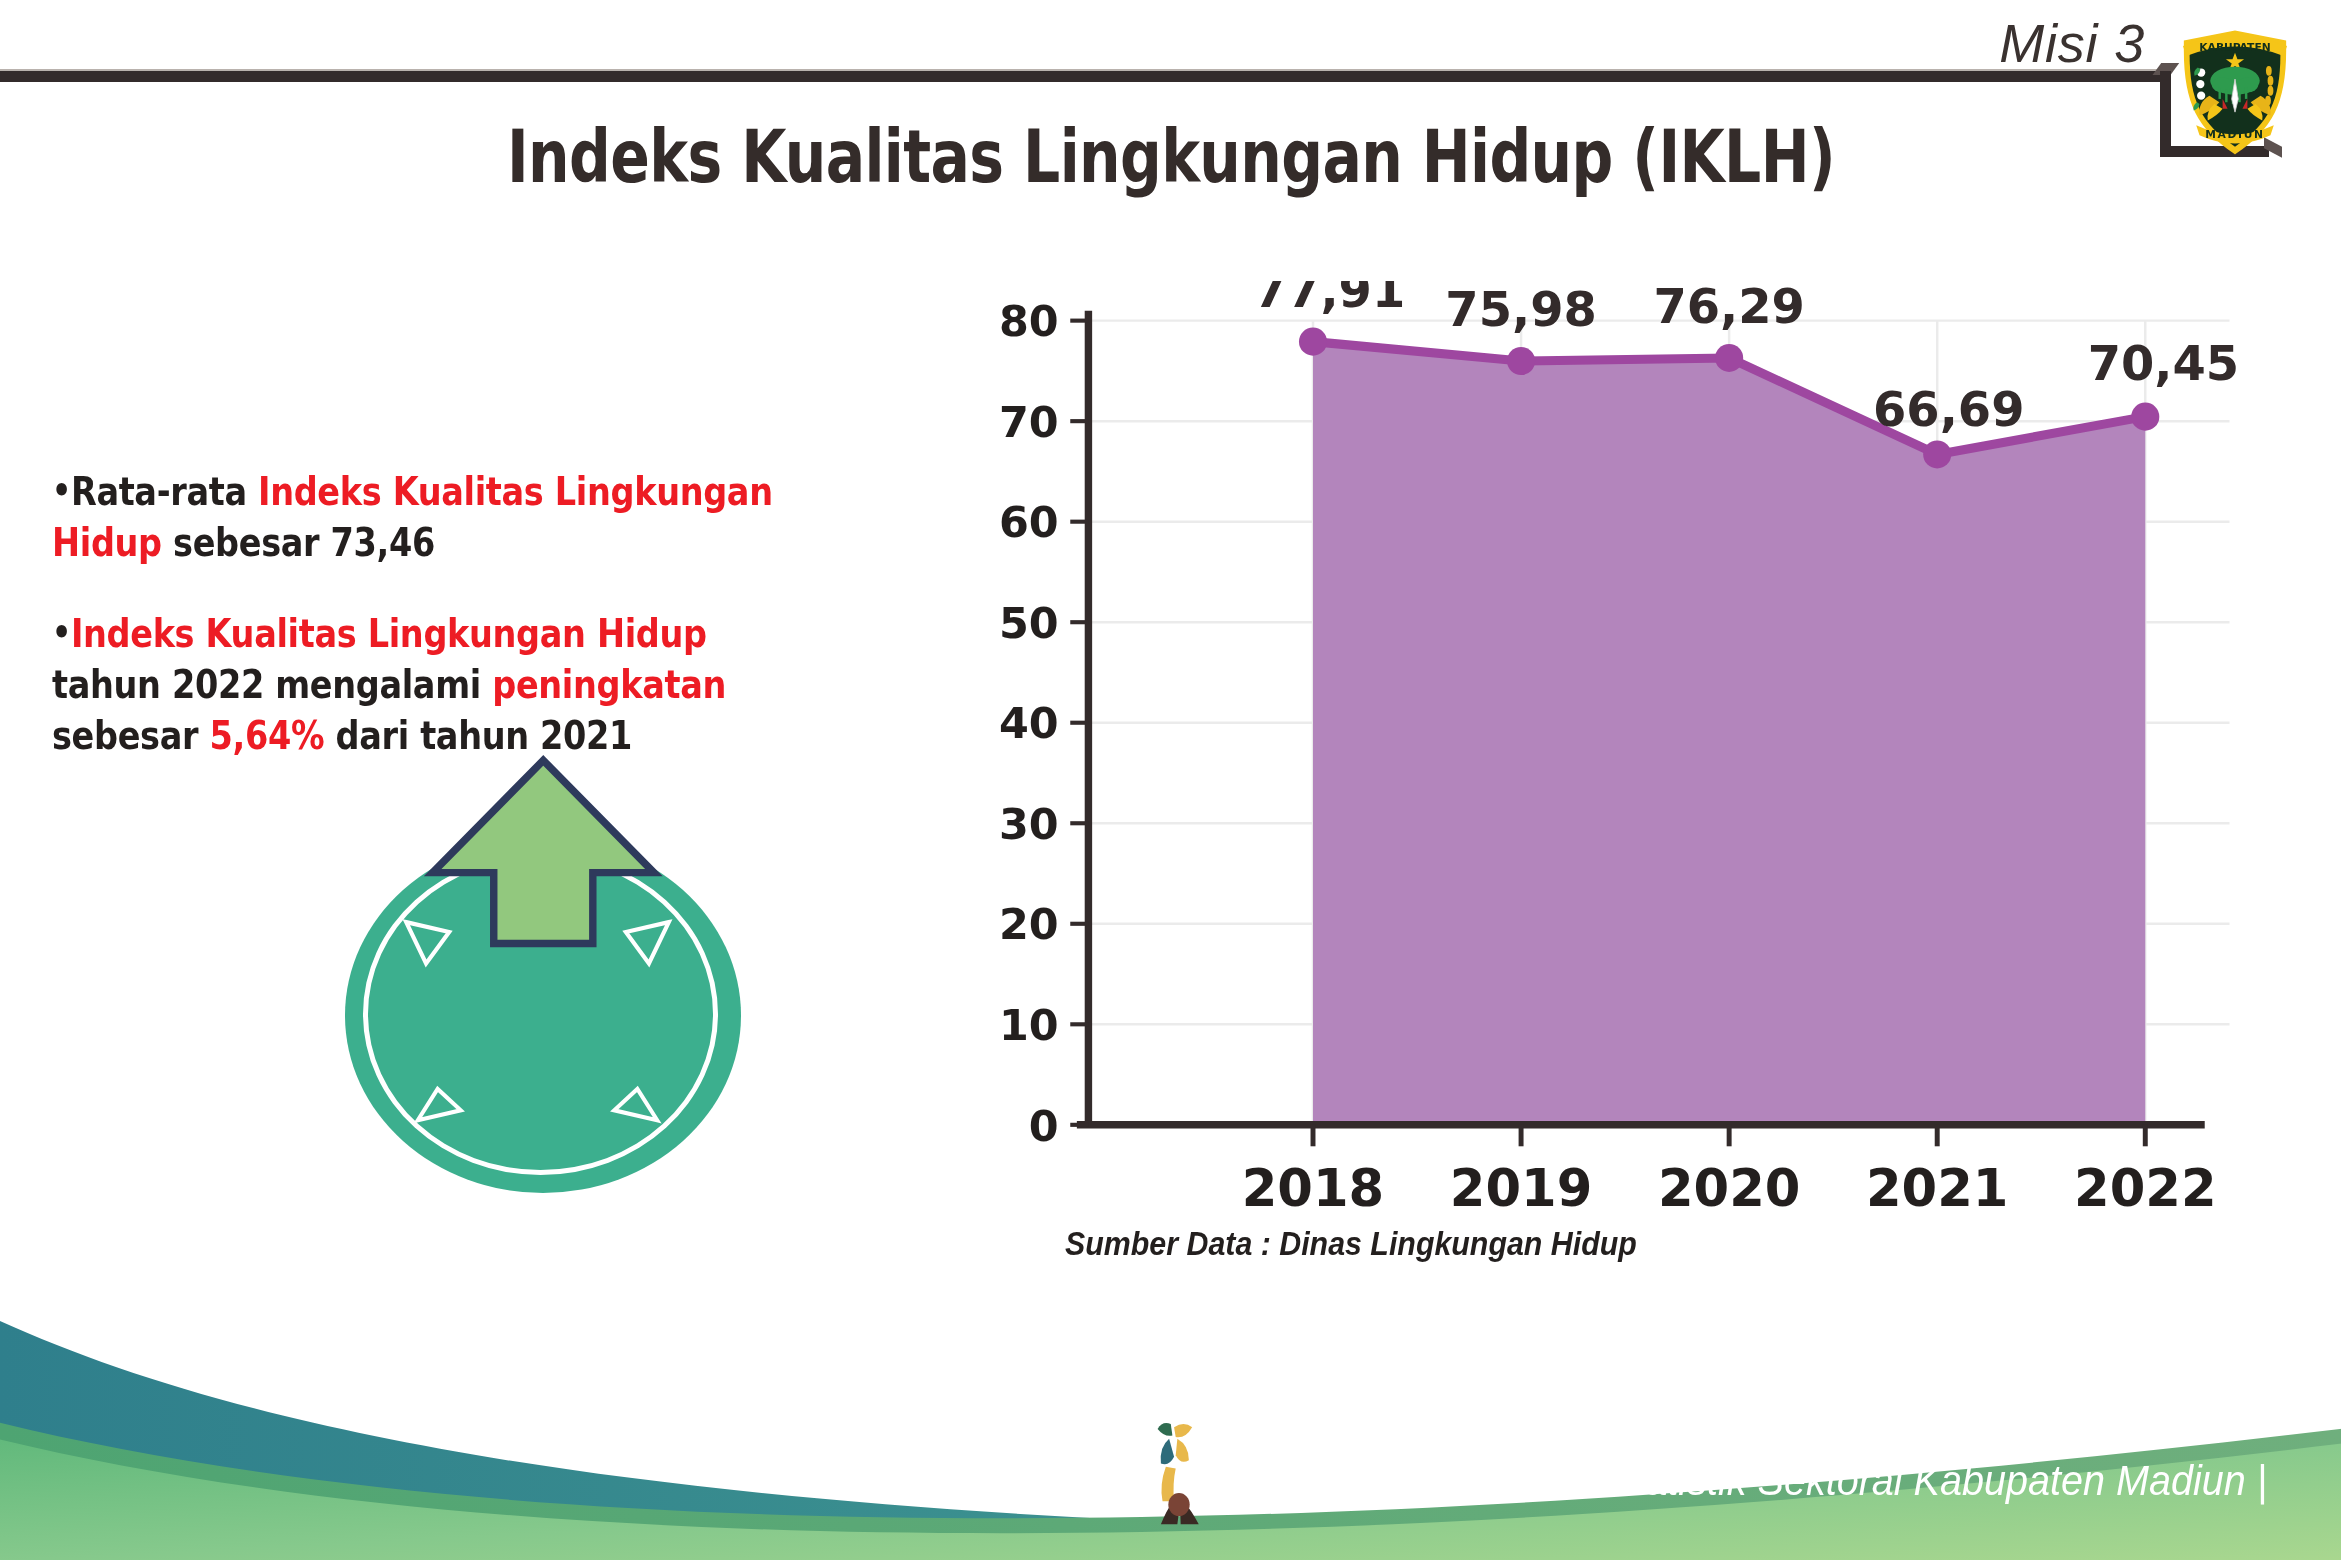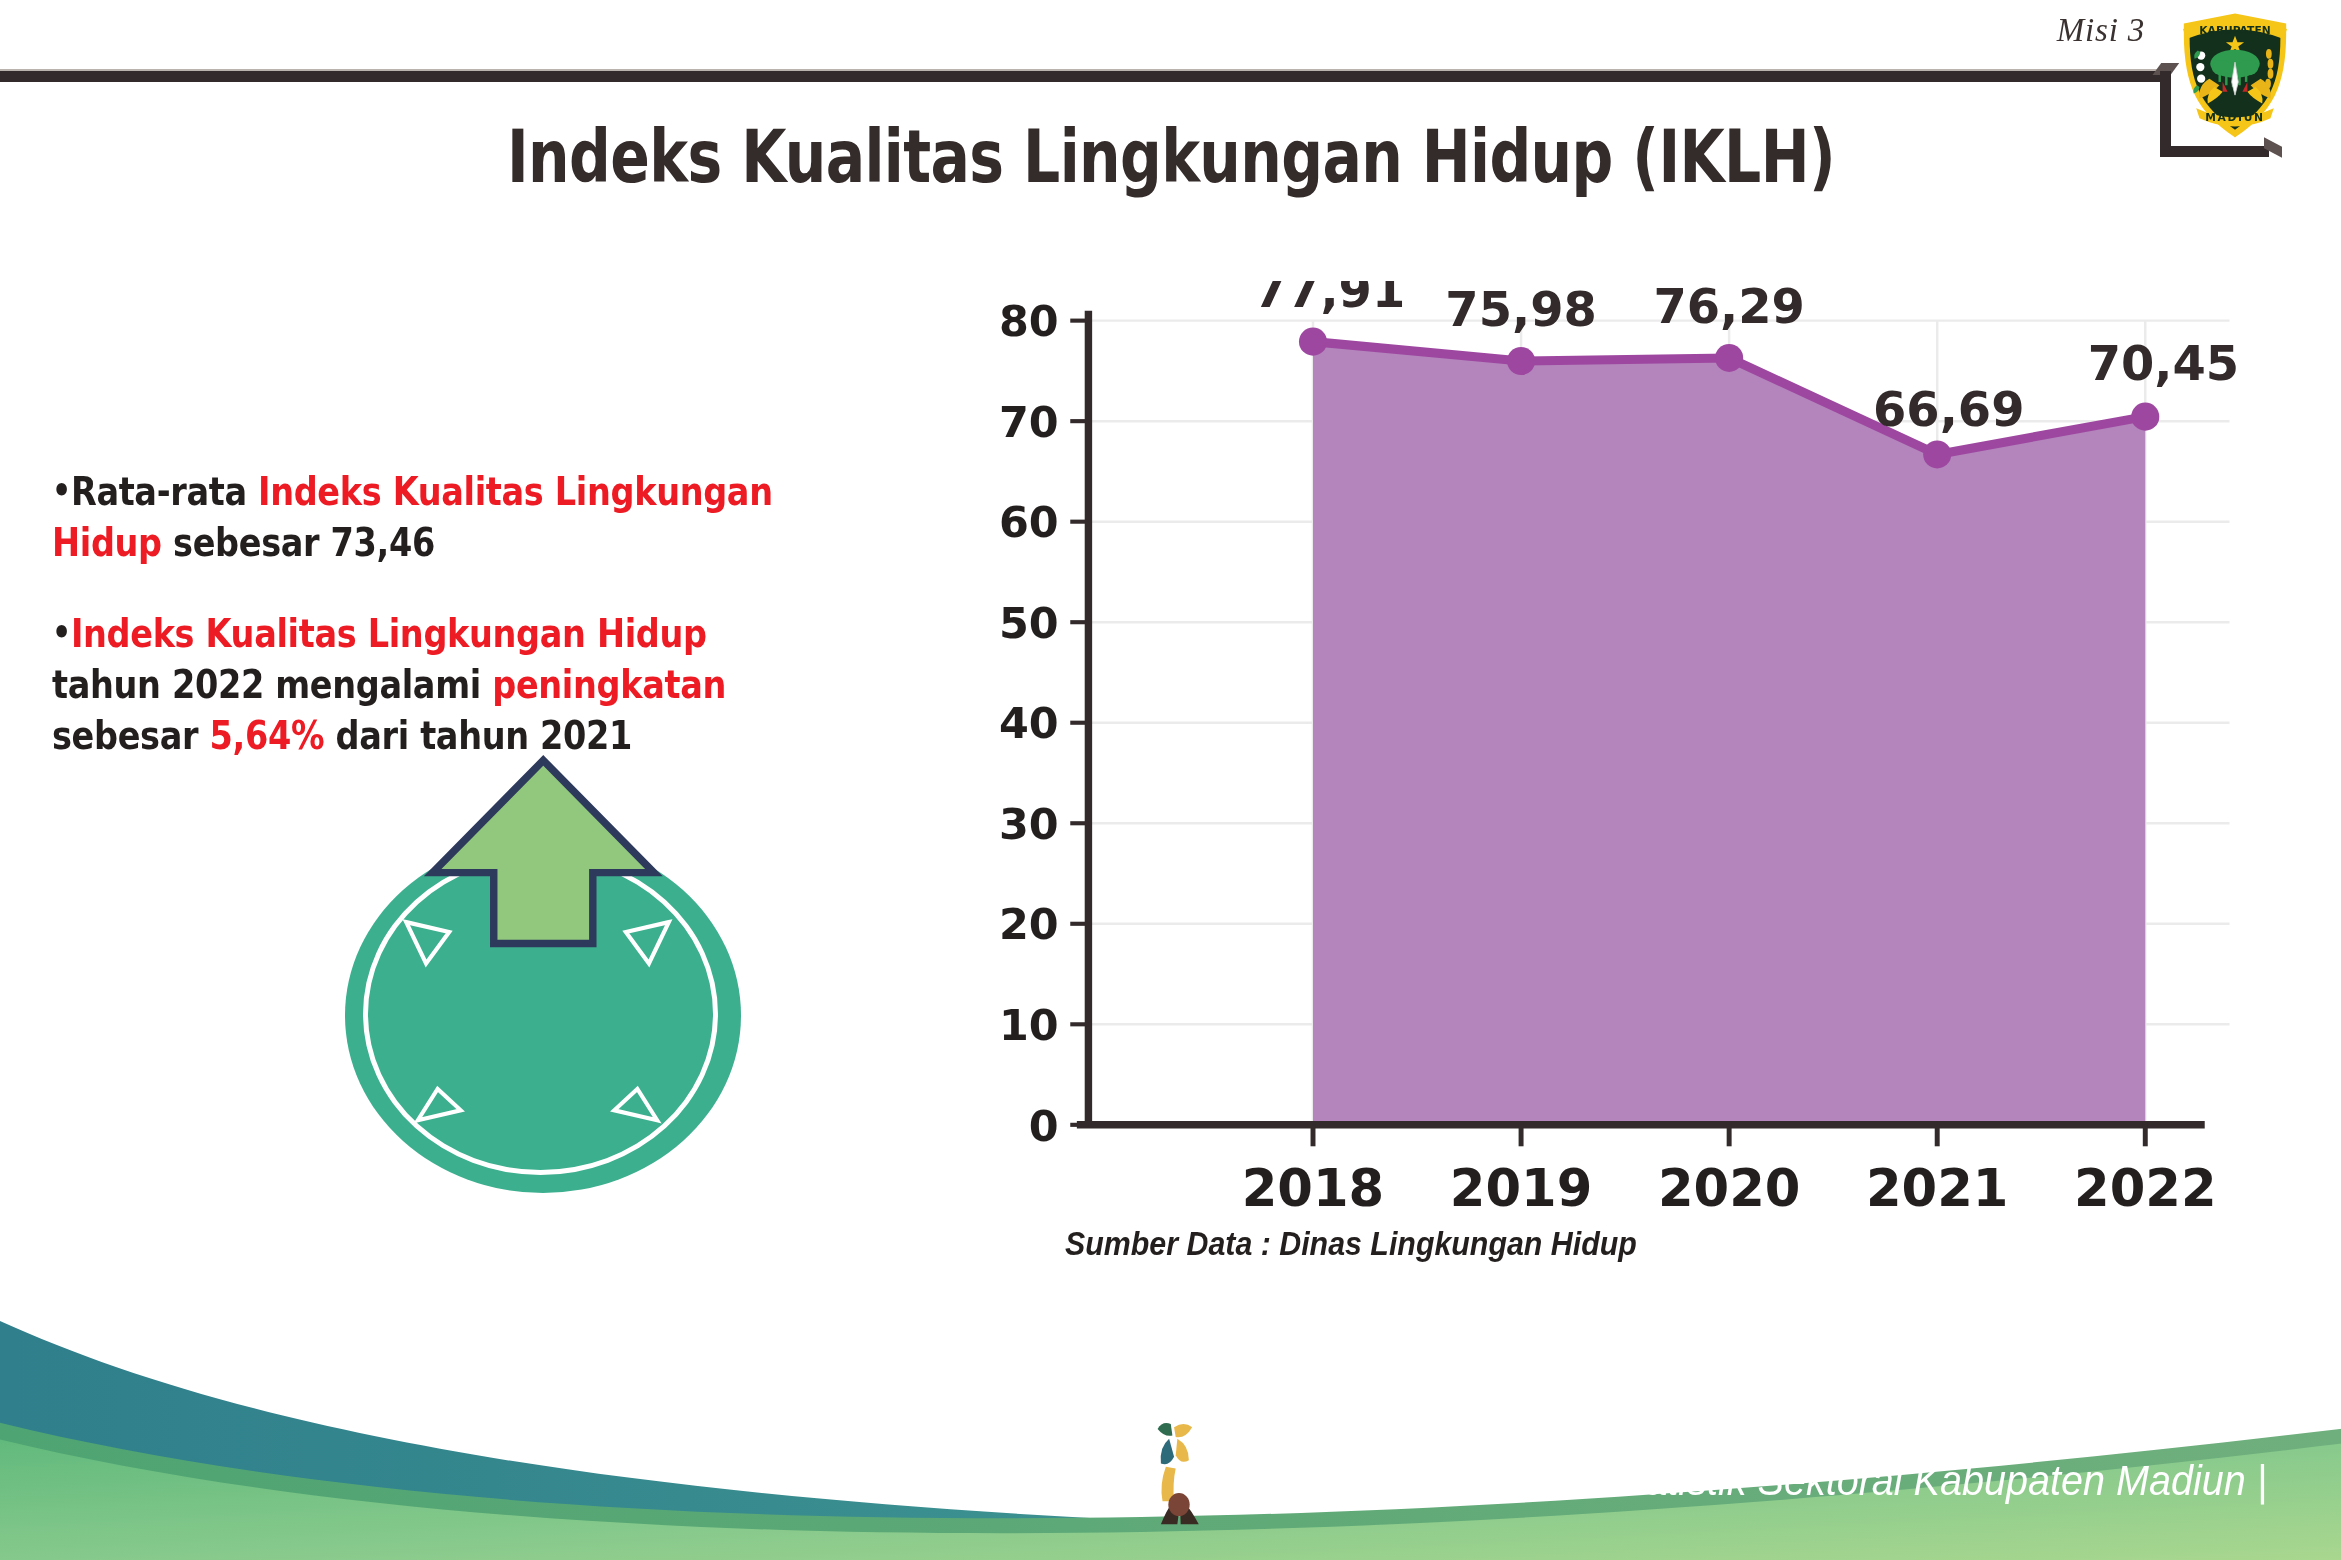--- a/index.html
+++ b/index.html
@@ -63,32 +63,32 @@
     top: 142px;
     width: 18px;
     height: 10.7px;
     background: #5d5250;
     transform: skewY(28deg);
   }
   #misi-label {
     position: absolute;
     right: 197px;
     top: 11.6px;
-    font-family: Liberation Serif, serif;
+    font-family: Liberation Sans, sans-serif;
     font-style: italic;
-    font-size: 33px;
+    font-size: 54px;
     color: #3a3230;
     letter-spacing: 0.8px;
   }
 
   
   #emblem {
     position: absolute;
     left: 2173px;
-    top: 6px;
+    top: 23px;
     width: 124px;
     height: 137px;
   }
 
   
   #title {
     position: absolute;
     left: 0;
     right: 0;
     top: 114px;

